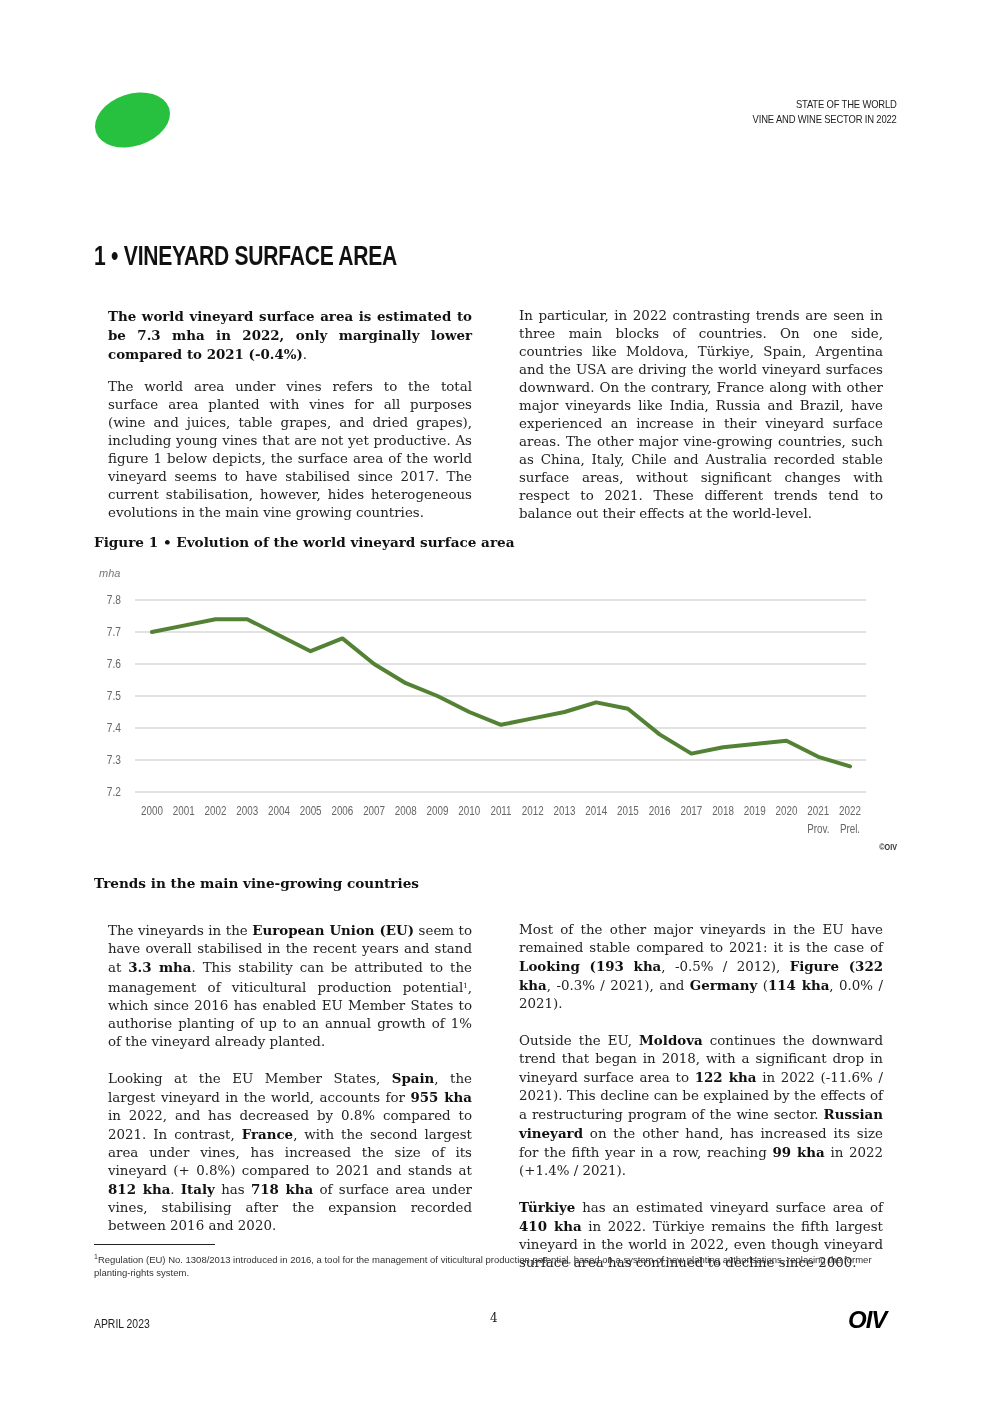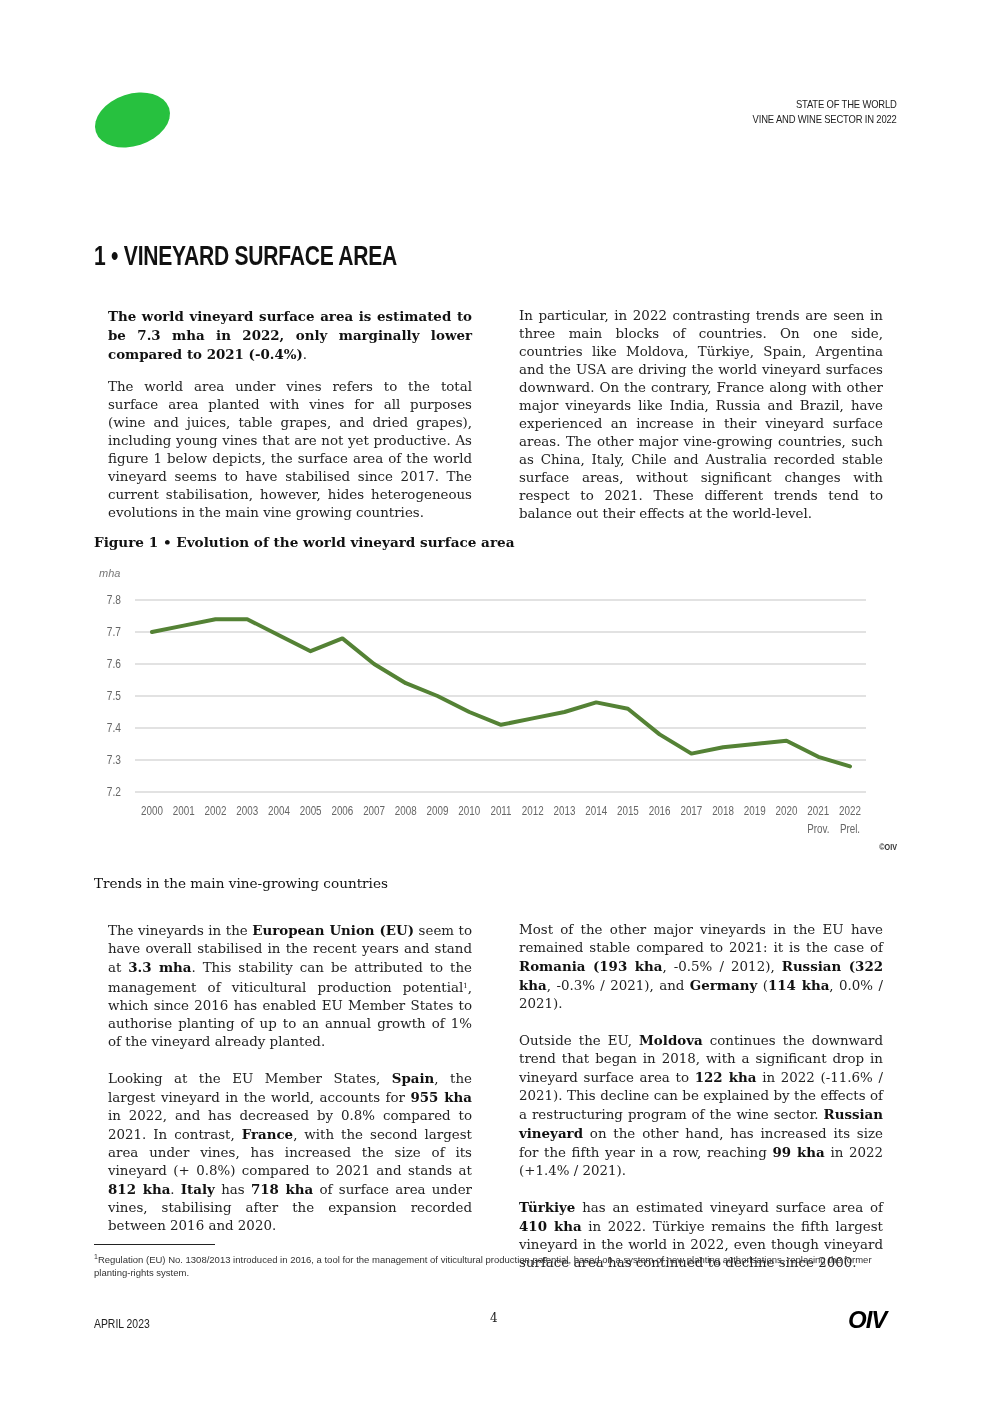--- a/index.html
+++ b/index.html
@@ -13,21 +13,21 @@
          transform-origin: right top; color: #222; }
   .section-title { left: 94px; top: 241px; font-family: "Liberation Sans", sans-serif; font-weight: 700;
                    font-size: 27px; letter-spacing: -0.3px; transform: scaleX(0.78); transform-origin: left top;
                    color: #111; white-space: nowrap; }
   .col { position: absolute; width: 392px; font-size: 13.4px; line-height: 18px; text-align: justify;
          font-family: "DejaVu Serif", serif; color: #222; hyphens: none; }
   .col p { margin: 14px; }
   .col .gap { margin-top: 18px; }
   b { font-weight: 700; color: #111; }
   .fig-title { left: 94px; top: 534px; font-size: 13.6px; font-weight: 700; color: #111; text-align: center; }
-  .subhead { left: 94px; top: 875px; font-size: 13.6px; font-weight: 400; color: #111; text-align: center; }
+  .subhead { left: 94px; top: 875px; font-size: 13.6px; font-weight: 700; color: #111; text-align: center; }
   .chart { left: 94px; top: 560px; width: 812px; height: 300px; }
   .chart svg { display: block; }
   .fn-rule { left: 94px; top: 1244px; width: 121px; height: 1px; background: #222; }
   .footnote { left: 94px; top: 1250px; width: 800px; font-size: 9.5px; line-height: 13px; color: #333;
               font-family: Liberation Sans, sans-serif; }
   .footer-date { left: 94px; top: 1316px; font-family: "Liberation Sans", sans-serif; font-size: 13px;
                  transform: scaleX(0.8); transform-origin: left top; color: #222; }
   .page-num { left: 490px; top: 1311px; font-family: "DejaVu Serif", serif; font-size: 12px; color: #222; }
   .oiv-logo { left: 848px; top: 1306px; font-family: "Liberation Sans", sans-serif; font-weight: 700;
               font-style: italic; font-size: 24px; color: #000000; letter-spacing: -1px; }
@@ -101,21 +101,21 @@
 </div>
 
 <div class="abs subhead">Trends in the main vine-growing countries</div>
 
 <div class="col" style="left:94px; top:907px;">
   <p><span>The vineyards in the </span><b>European Union (EU)</b><span> seem to have overall stabilised in the recent years and stand at </span><b>3.3 mha</b><span>. This stability can be attributed to the management of viticultural production potential</span><sup>1</sup><span>, which since 2016 has enabled EU Member States to authorise planting of up to an annual growth of 1% of the vineyard already planted.</span></p>
   <p class="gap"><span>Looking at the EU Member States, </span><b>Spain</b><span>, the largest vineyard in the world, accounts for </span><b>955 kha</b><span> in 2022, and has decreased by 0.8% compared to 2021. In contrast, </span><b>France</b><span>, with the second largest area under vines, has increased the size of its vineyard (+ 0.8%) compared to 2021 and stands at </span><b>812 kha</b><span>. </span><b>Italy</b><span> has </span><b>718 kha</b><span> of surface area under vines, stabilising after the expansion recorded between 2016 and 2020.</span></p>
 </div>
 
 <div class="col" style="left:505px; top:907px;">
-  <p><span>Most of the other major vineyards in the EU have remained stable compared to 2021: it is the case of </span><b>Romania</b><b> (</b><b>193 kha</b><span>, -0.5% / 2012), </span><b>Russian</b><b> (</b><b>322 kha</b><span>, -0.3% / 2021), and </span><b>Germany</b><span> (</span><b>114 kha</b><span>, 0.0% / 2021).</span></p>
+  <p><span>Most of the other major vineyards in the EU have remained stable compared to 2021: it is the case of </span><b>Looking</b><b> (</b><b>193 kha</b><span>, -0.5% / 2012), </span><b>Figure</b><b> (</b><b>322 kha</b><span>, -0.3% / 2021), and </span><b>Germany</b><span> (</span><b>114 kha</b><span>, 0.0% / 2021).</span></p>
   <p class="gap"><span>Outside the EU, </span><b>Moldova</b><span> continues the downward trend that began in 2018, with a significant drop in vineyard surface area to </span><b>122 kha</b><span> in 2022 (-11.6% / 2021). This decline can be explained by the effects of a restructuring program of the wine sector. </span><b>Russian vineyard</b><span> on the other hand, has increased its size for the fifth year in a row, reaching </span><b>99 kha</b><span> in 2022 (+1.4% / 2021).</span></p>
   <p class="gap"><b>Türkiye</b><span> has an estimated vineyard surface area of </span><b>410 kha</b><span> in 2022. Türkiye remains the fifth largest vineyard in the world in 2022, even though vineyard surface area has continued to decline since 2000.</span></p>
 </div>
 
 <div class="abs fn-rule"></div>
 <div class="abs footnote"><sup>1</sup><span>Regulation (EU) No. 1308/2013 introduced in 2016, a tool for the management of viticultural production potential, based on a system of new planting authorisations, replacing the former planting-rights system.</span></div>
 
 <div class="abs footer-date">APRIL 2023</div>
 <div class="abs page-num">4</div>
 <div class="abs oiv-logo">OIV</div>

